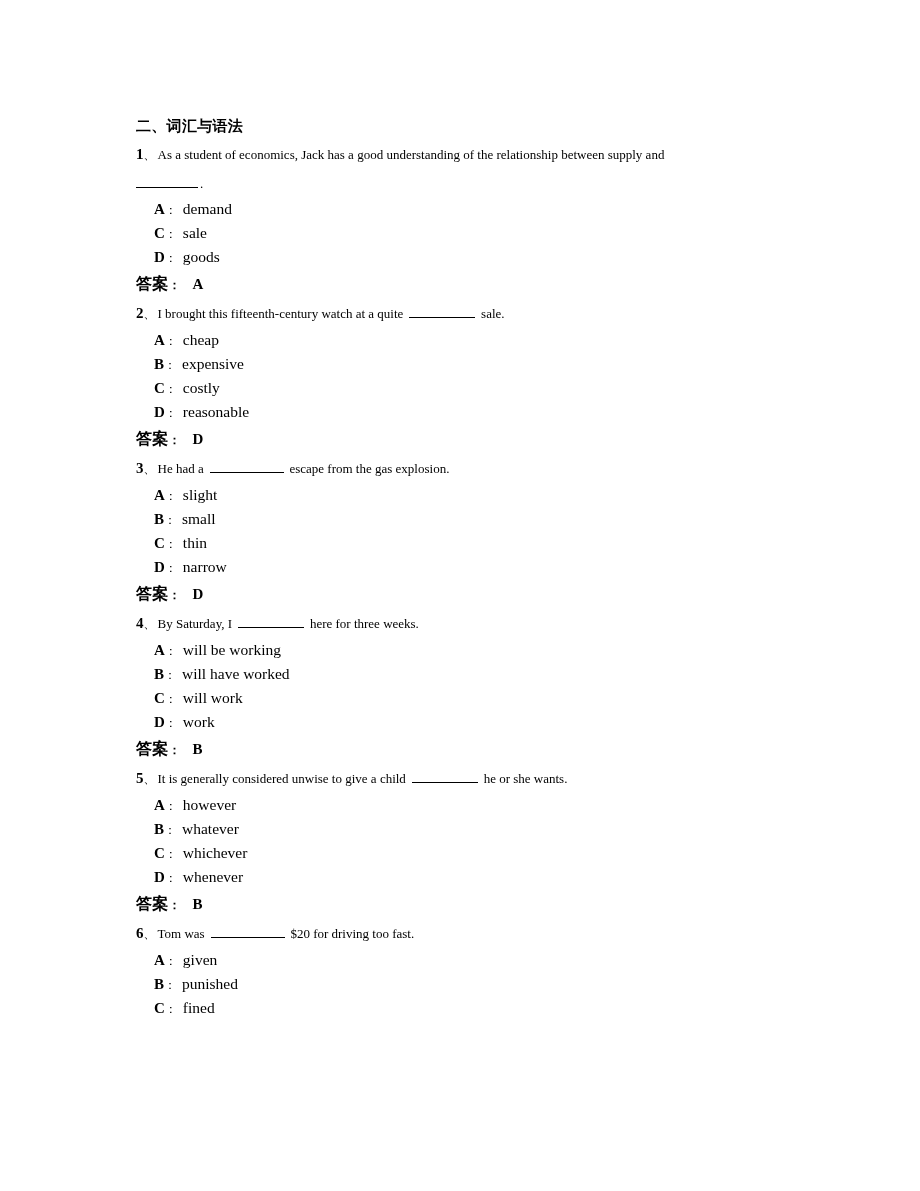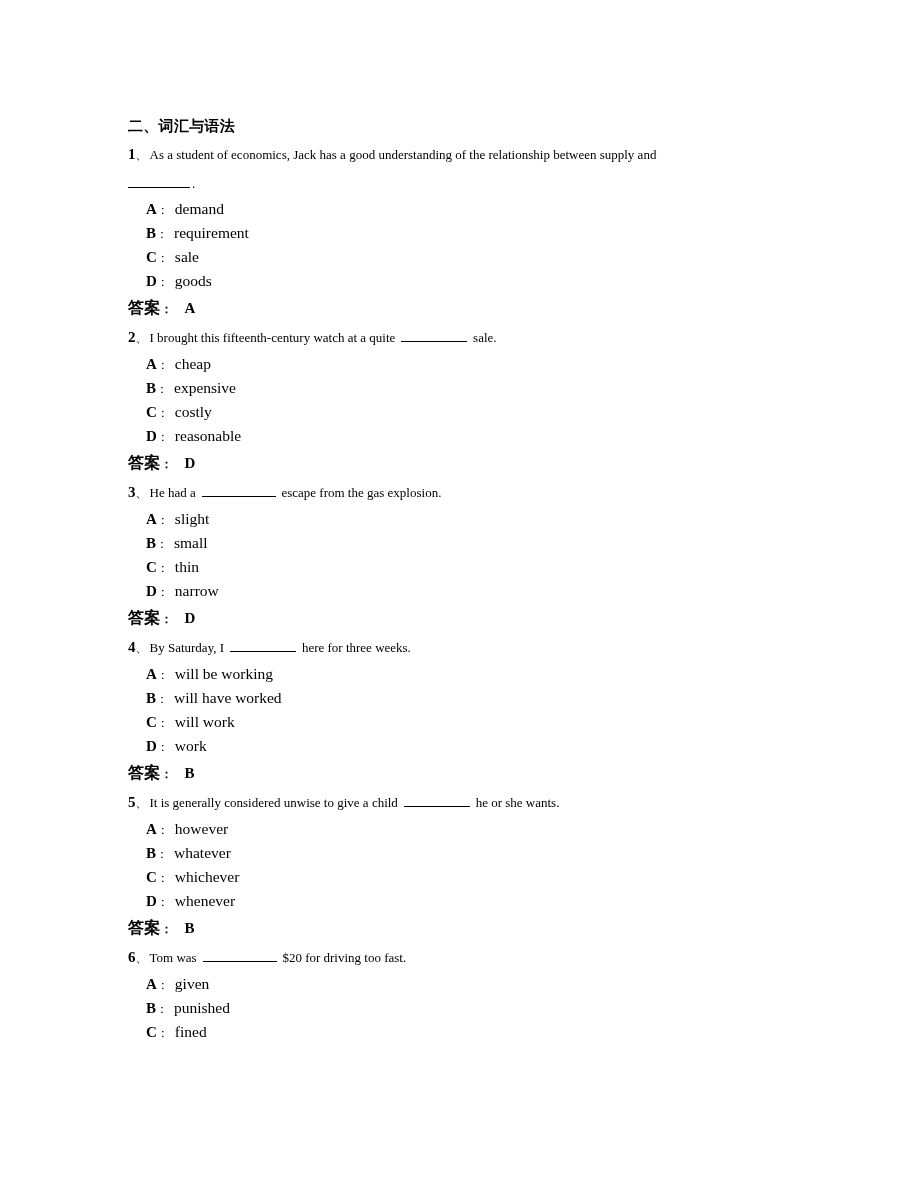--- a/index.html
+++ b/index.html
@@ -19,21 +19,21 @@
   .page {
     position: absolute;
     top: 0;
     left: 0;
     width: 920px;
     height: 1191px;
     background: #fff;
   }
   .content {
     position: absolute;
-    left: 128px;
+    left: 136px;
     top: 113px;
     width: 660px;
   }
 
   
   .section-heading {
     font-family: "DejaVu Sans", "Liberation Sans", sans-serif;
     font-weight: bold;
     font-size: 15px;
     line-height: 27px;
@@ -133,21 +133,20 @@
 <div class="page">
   <div class="content">
 
     <h2 class="section-heading">二、词汇与语法</h2>
 
     <div id="questions-root">
         <div class="q-block">
           <p class="q-line"><span class="q-num">1</span><span class="q-sep">、</span><span class="q-text">As a student of economics, Jack has a good understanding of the relationship between supply and</span></p>
           <p class="q-cont"><span class="blank blank-lead"></span><span class="q-text">.</span></p>
           <p class="opt-line"><span class="opt-letter">A</span><span class="opt-colon">：</span><span class="opt-text">demand</span></p>
-          <p class="opt-line"><span class="opt-letter">B</span><span class="opt-colon">：</span><span class="opt-text">requirement</span></p>
           <p class="opt-line"><span class="opt-letter">C</span><span class="opt-colon">：</span><span class="opt-text">sale</span></p>
           <p class="opt-line"><span class="opt-letter">D</span><span class="opt-colon">：</span><span class="opt-text">goods</span></p>
           <p class="ans-line"><span class="ans-label">答案</span><span class="ans-colon">：</span><span class="ans-value">A</span></p>
         </div>
         <div class="q-block">
           <p class="q-line"><span class="q-num">2</span><span class="q-sep">、</span><span class="q-text">I brought this fifteenth-century watch at a quite</span> <span class="blank blank-m"></span> <span class="q-text">sale.</span></p>
           <p class="opt-line"><span class="opt-letter">A</span><span class="opt-colon">：</span><span class="opt-text">cheap</span></p>
           <p class="opt-line"><span class="opt-letter">B</span><span class="opt-colon">：</span><span class="opt-text">expensive</span></p>
           <p class="opt-line"><span class="opt-letter">C</span><span class="opt-colon">：</span><span class="opt-text">costly</span></p>
           <p class="opt-line"><span class="opt-letter">D</span><span class="opt-colon">：</span><span class="opt-text">reasonable</span></p>

